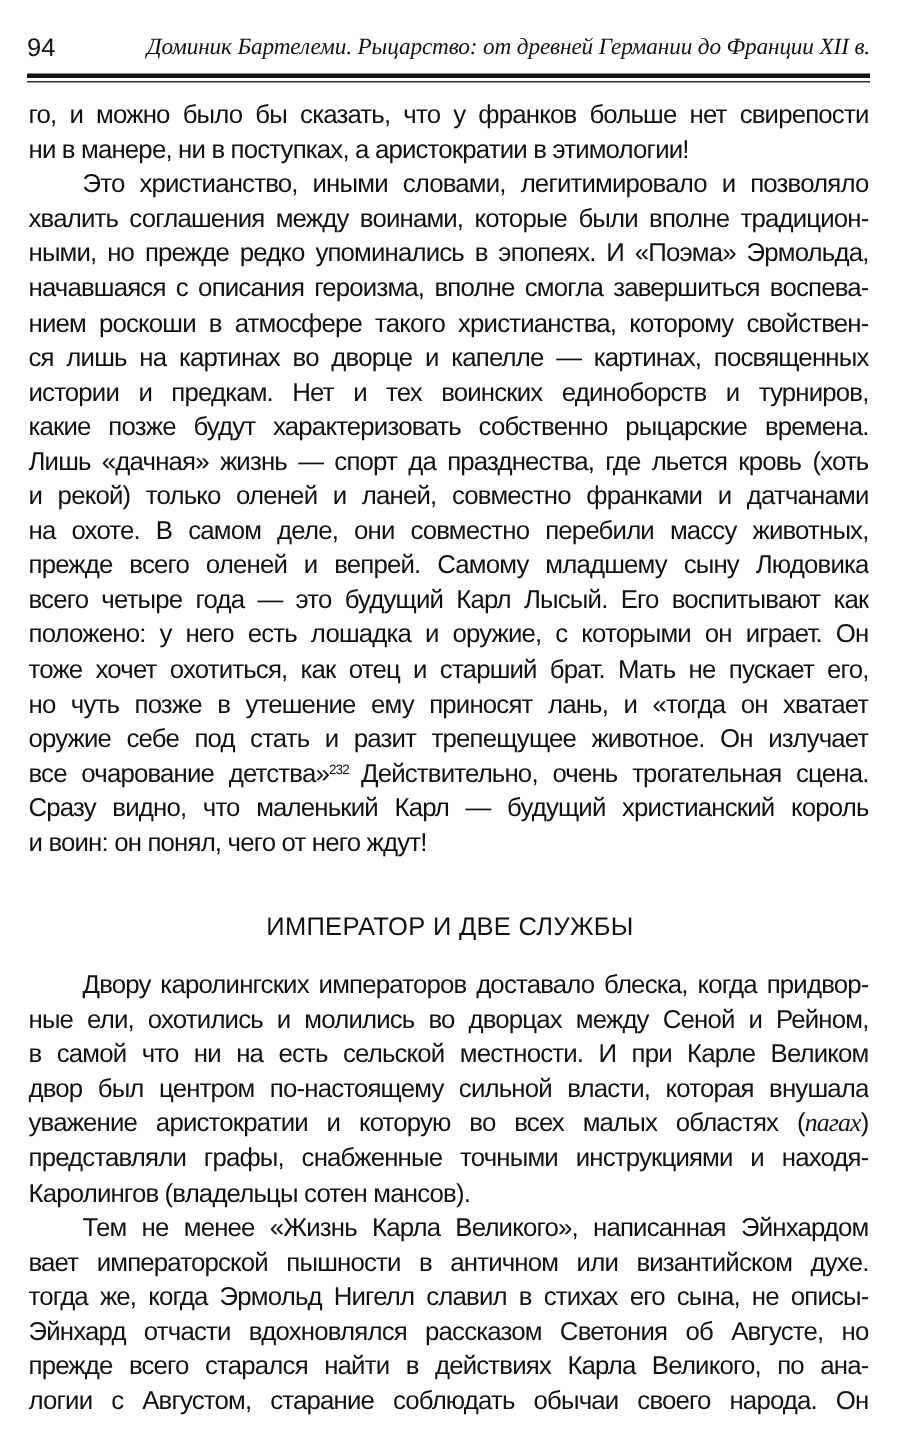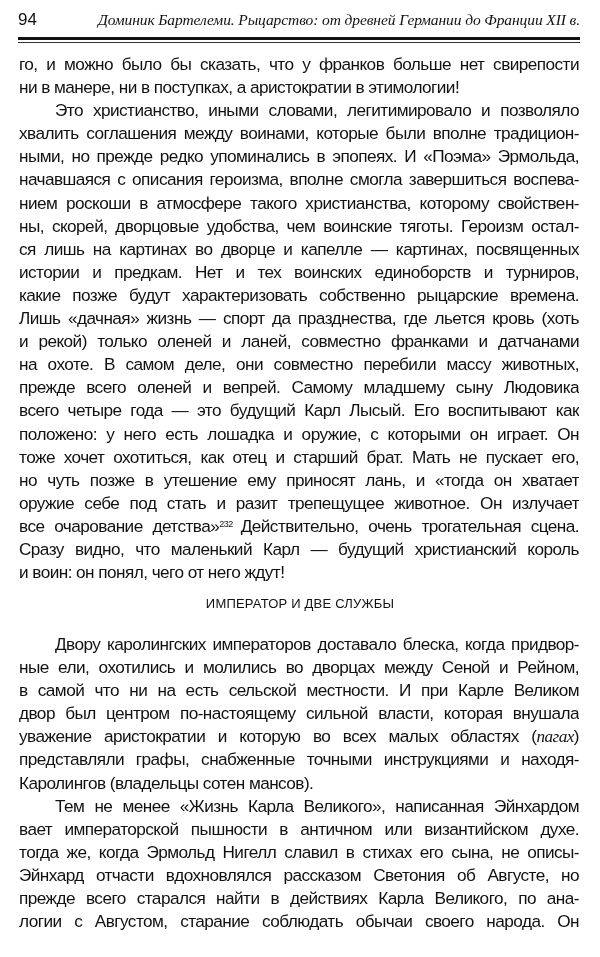--- a/index.html
+++ b/index.html
@@ -1,21 +1,21 @@
 <!DOCTYPE html>
 <html><head>
   <meta charset="utf-8">
   <style>
     html, body { margin: 0; padding: 0; background: #ffffff; }
     body {
       width: 600px; height: 957px; overflow: hidden; position: relative;
       color: #111111;
     }
     .page {
-      position: absolute; left: 0; top: 0; width: 600px; height: 921px; border-radius: 12px;
+      position: absolute; left: 0; top: 12px; width: 600px; height: 921px; border-radius: 12px;
     }
     .running-head {
       position: absolute; left: 18px; top: 10px; width: 562px; height: 22px;
     }
     .page-number {
       position: absolute; left: 0; top: 0;
       font-family: "Liberation Sans", sans-serif; font-size: 17px;
     }
     .head-title {
       position: absolute; right: 0; top: 1px;
@@ -34,21 +34,21 @@
       font-size: 17.2px; line-height: 23.1px;
       text-align: justify;
       letter-spacing: -0.55px;
     }
     .line { display: block; text-align: justify; text-align-last: justify; white-space: nowrap; overflow: hidden; }
     .line.last { text-align-last: left; }
     .line.indent { padding-left: 36px; }
     .section-title {
       position: absolute; left: 0; width: 600px; top: 596px;
       text-align: center;
-      font-family: "Liberation Sans", sans-serif; font-size: 13px; letter-spacing: 0.2px;
+      font-family: "Liberation Sans", sans-serif; font-size: 17px; letter-spacing: 0.2px;
     }
     .block2 { top: 633px; }
     sup { font-size: 9px; vertical-align: top; position: relative; top: -2px; }
     em { font-style: italic; font-family: "Liberation Serif", serif; }
   </style>
 </head>
 <body>
 
 <div class="page">
   <div class="running-head">
@@ -59,21 +59,20 @@
   <div class="head-rule-thin"></div>
 
   <div class="body-text">
     <span class="line">го, и можно было бы сказать, что у франков больше нет свирепости</span>
     <span class="line last">ни в манере, ни в поступках, а аристократии в этимологии!</span>
     <span class="line indent">Это христианство, иными словами, легитимировало и позволяло</span>
     <span class="line">хвалить соглашения между воинами, которые были вполне традицион-</span>
     <span class="line">ными, но прежде редко упоминались в эпопеях. И «Поэма» Эрмольда,</span>
     <span class="line">начавшаяся с описания героизма, вполне смогла завершиться воспева-</span>
     <span class="line">нием роскоши в атмосфере такого христианства, которому свойствен-</span>
-    <span class="line">ны, скорей, дворцовые удобства, чем воинские тяготы. Героизм остал-</span>
     <span class="line">ся лишь на картинах во дворце и капелле — картинах, посвященных</span>
     <span class="line">истории и предкам. Нет и тех воинских единоборств и турниров,</span>
     <span class="line">какие позже будут характеризовать собственно рыцарские времена.</span>
     <span class="line">Лишь «дачная» жизнь — спорт да празднества, где льется кровь (хоть</span>
     <span class="line">и рекой) только оленей и ланей, совместно франками и датчанами</span>
     <span class="line">на охоте. В самом деле, они совместно перебили массу животных,</span>
     <span class="line">прежде всего оленей и вепрей. Самому младшему сыну Людовика</span>
     <span class="line">всего четыре года — это будущий Карл Лысый. Его воспитывают как</span>
     <span class="line">положено: у него есть лошадка и оружие, с которыми он играет. Он</span>
     <span class="line">тоже хочет охотиться, как отец и старший брат. Мать не пускает его,</span>

